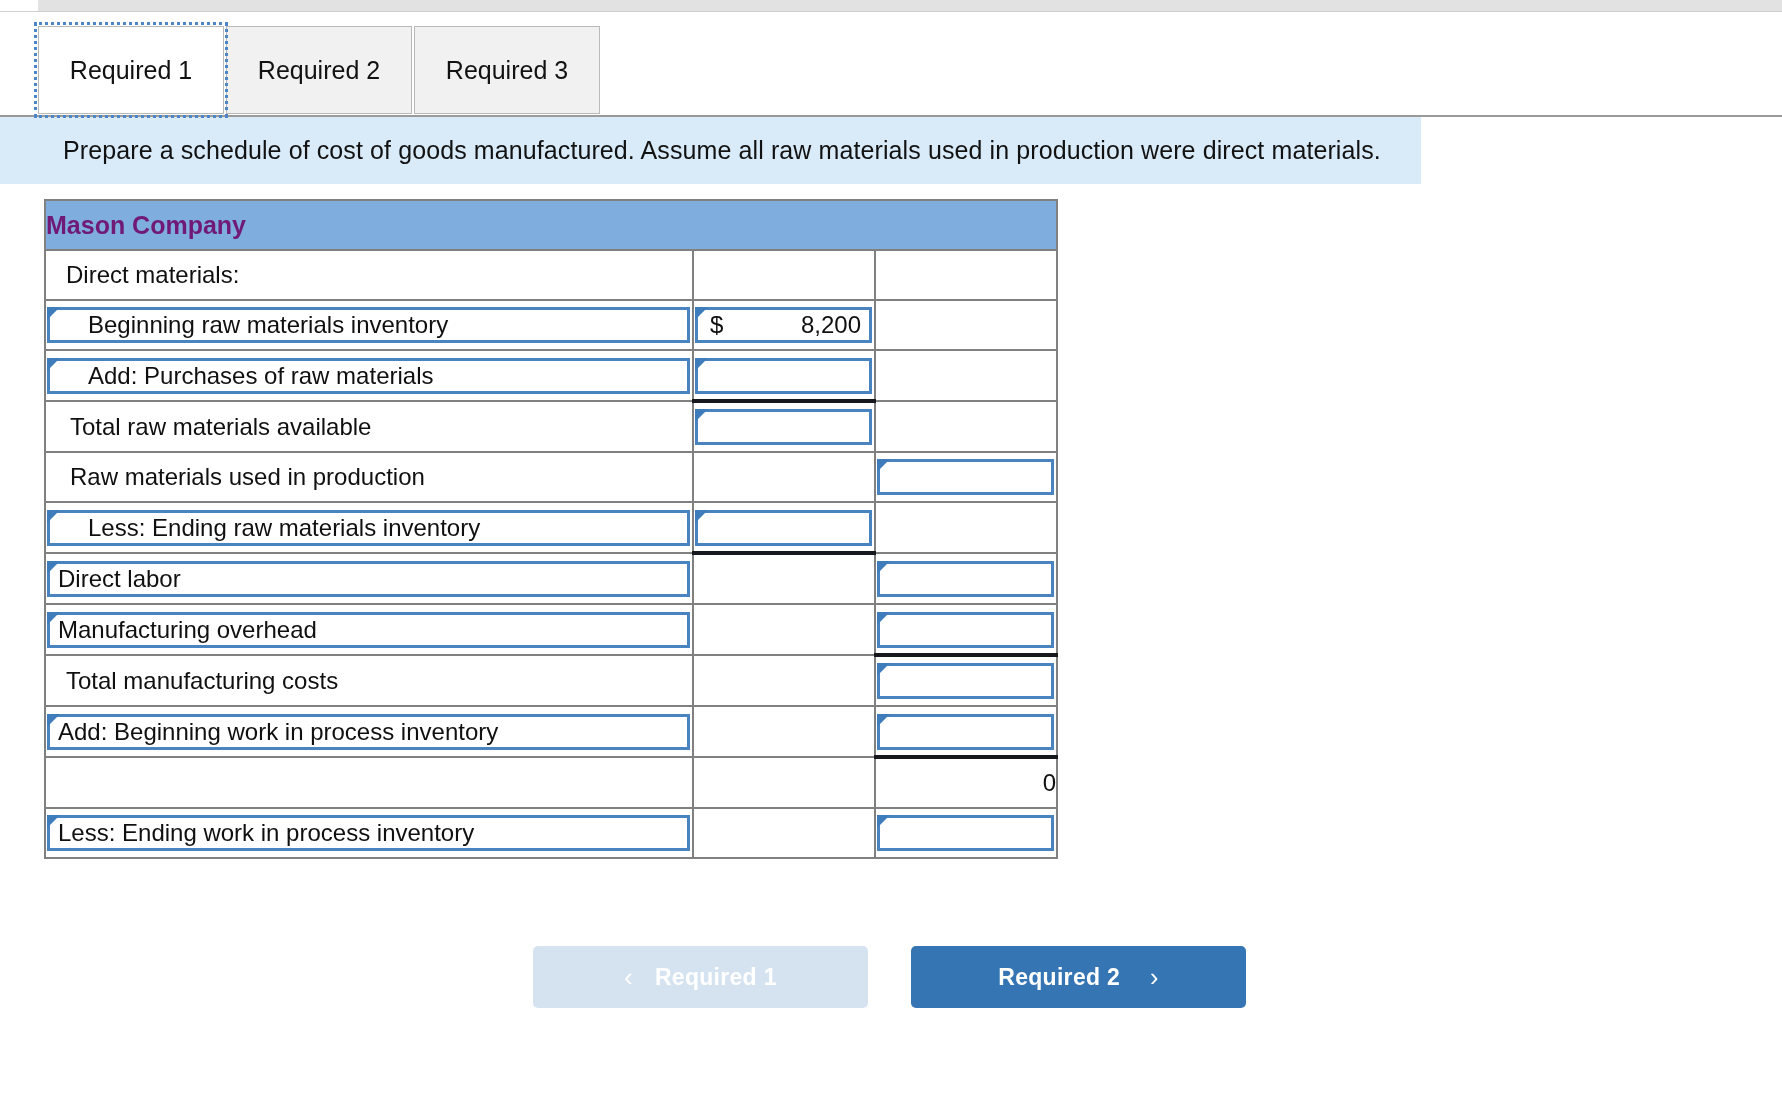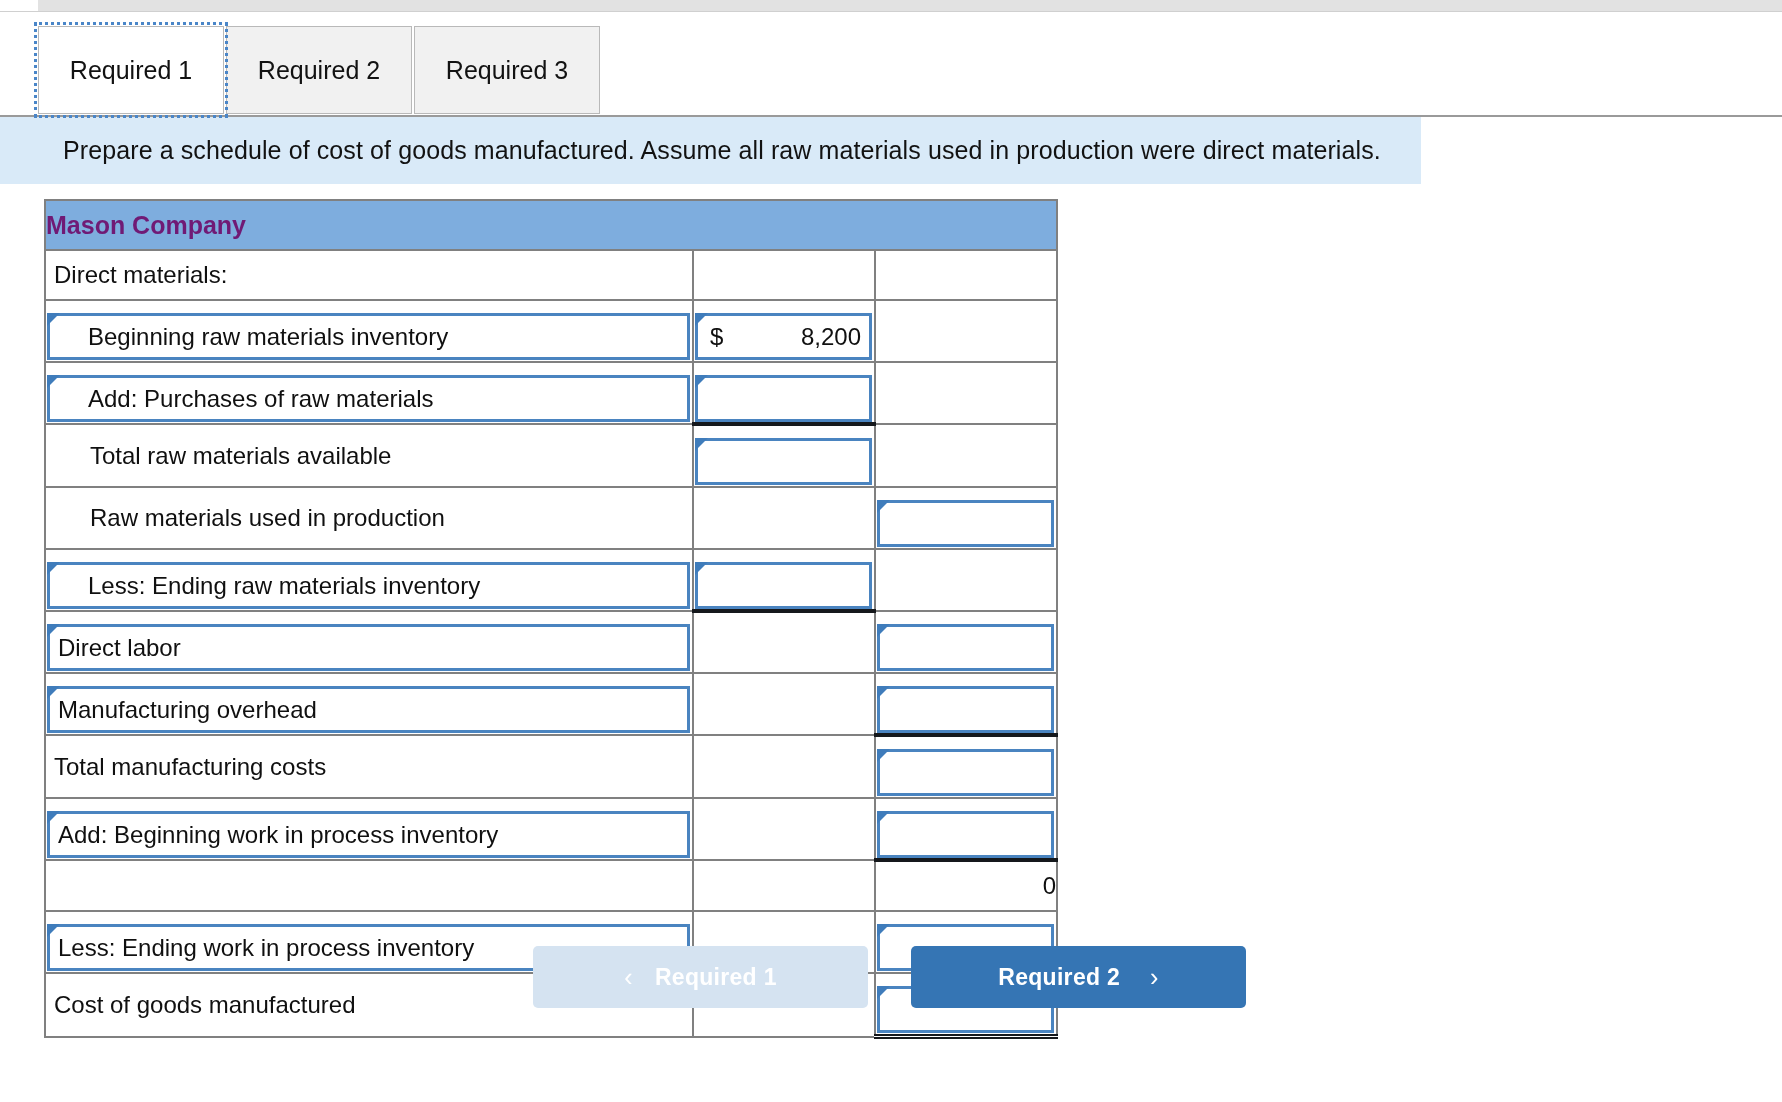--- a/index.html
+++ b/index.html
@@ -120,37 +120,37 @@
     background: #7eadde;
     text-align: left;
     font-weight: bold;
     font-size: 25px;
     color: #701a75;
     height: 48px;
   }
 
   
   .lbl {
-    padding-left: 8px;
+    padding-left: 20px;
     white-space: nowrap;
   }
-  .lbl.indent { padding-left: 44px; }
+  .lbl.indent { padding-left: 24px; }
 
   
   .num {
     text-align: right;
     padding-right: 10px;
   }
 
   
   .inp-wrap {
     position: relative;
     box-sizing: border-box;
-    height: 47px;
-    margin: 12px 2px 1px 1px;
+    height: 36px;
+    margin: 1px 2px 1px 1px;
     border: 3px solid #4a84c0;
     background: #ffffff;
     display: flex;
     align-items: center;
     overflow: visible;
   }
   .inp-wrap .flag {
     position: absolute;
     left: -3px;
     top: -3px;
@@ -413,32 +413,20 @@
       </td>
       <td class="num"></td>
       <td>
         <div class="inp-wrap amt-inp">
           <span class="flag"></span>
           <span></span>
         </div>
       </td>
     </tr>
 
-    <tr>
-      <td>
-        <div class="lbl">Cost of goods manufactured</div>
-      </td>
-      <td class="num"></td>
-      <td class="dblline">
-        <div class="inp-wrap amt-inp">
-          <span class="flag"></span>
-          <span></span>
-        </div>
-      </td>
-    </tr>
   </tbody>
 </table>
 
 <div class="navbtns">
   <div class="navbtn prev">
     <span class="chev">‹</span>
     <span>Required 1</span>
   </div>
   <div class="navbtn next">
     <span>Required 2</span>

